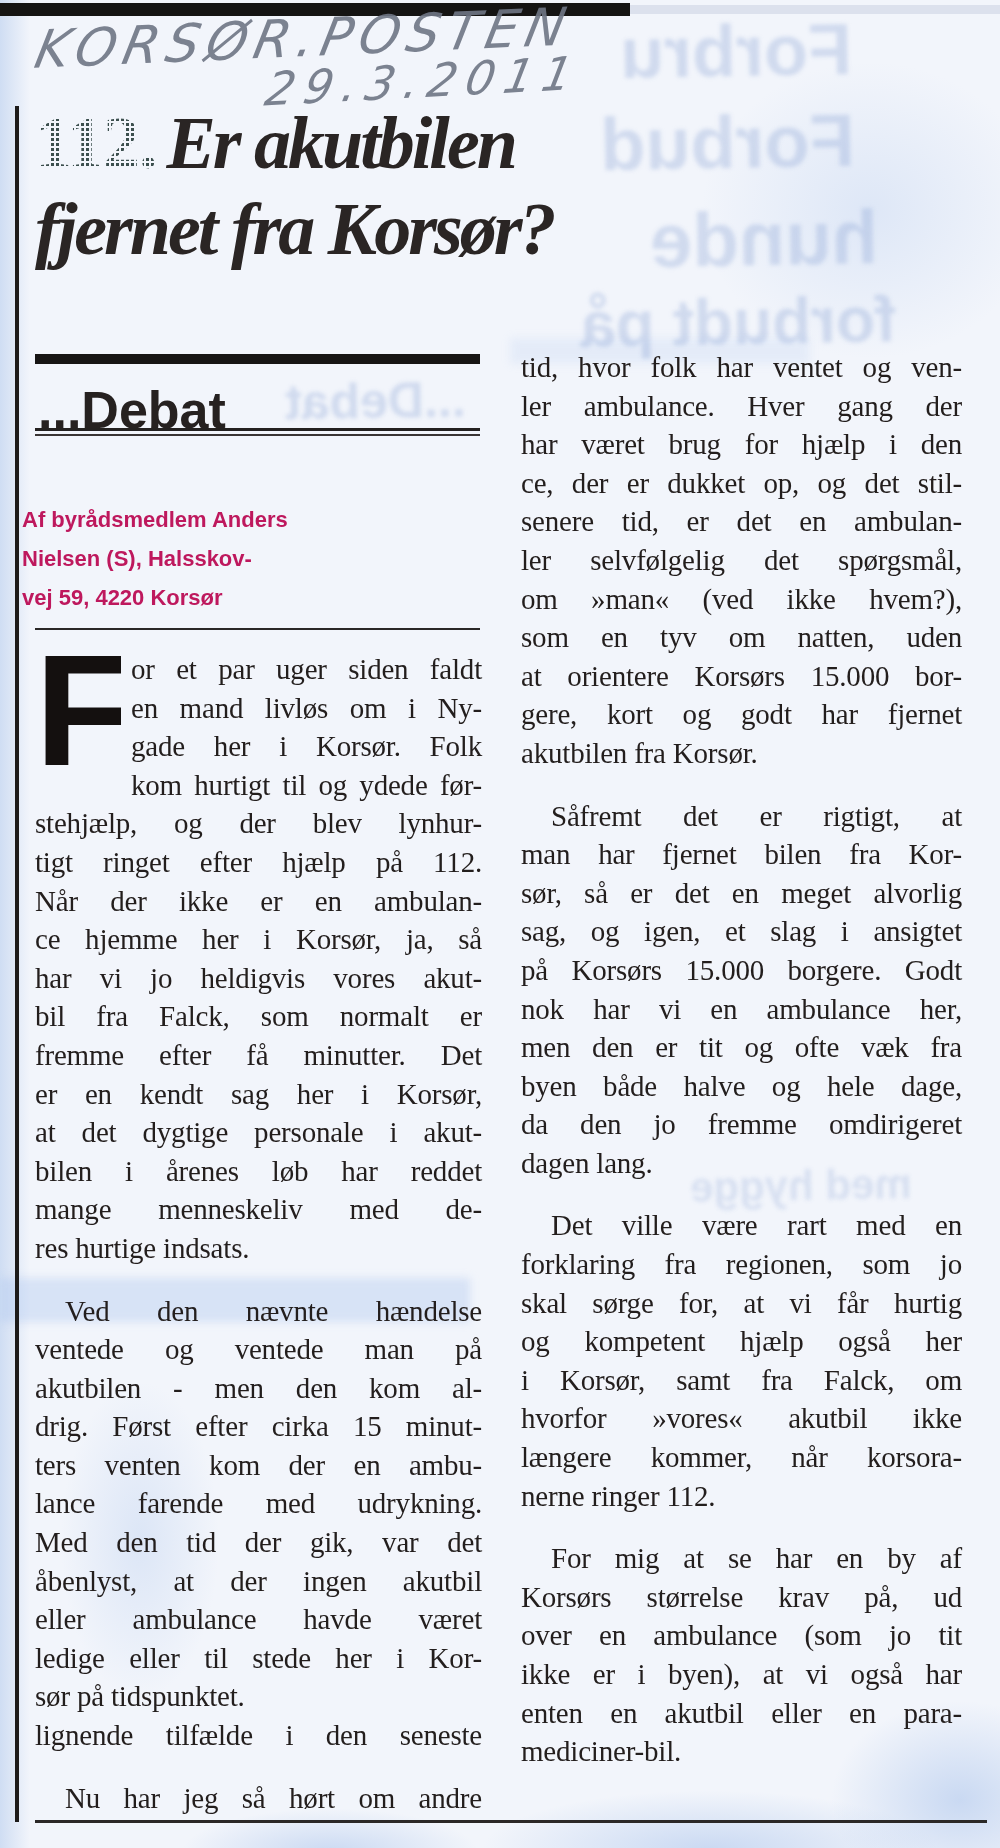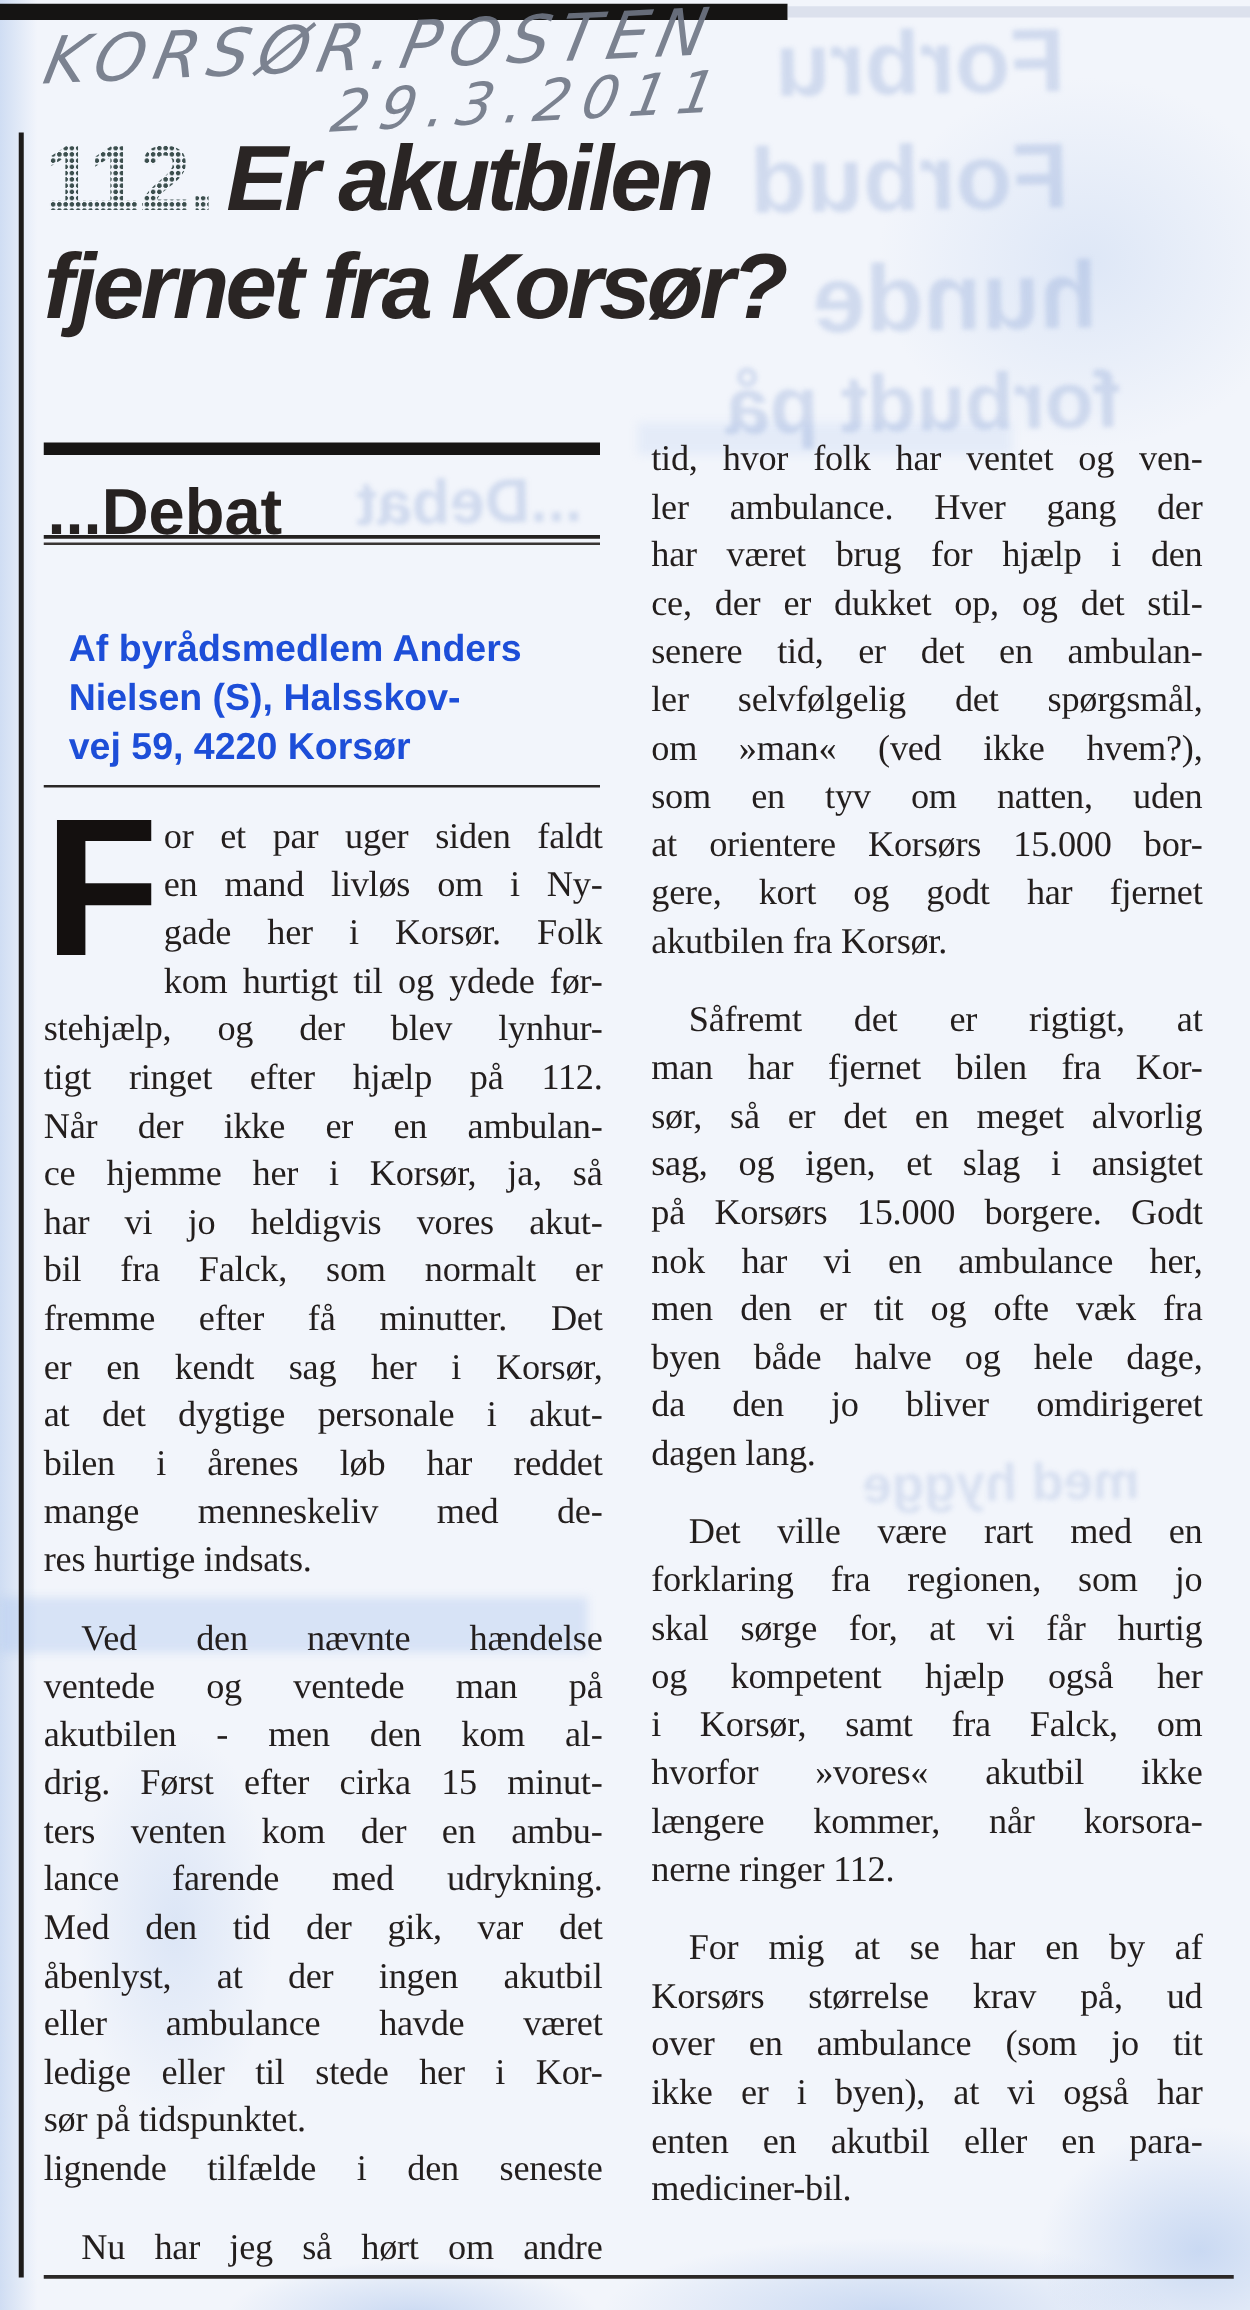--- a/index.html
+++ b/index.html
@@ -20,40 +20,40 @@
   
   .topbar{position:absolute; left:0; top:3px; width:630px; height:13px; background:#151413;}
   .topbar2{position:absolute; left:630px; top:5px; width:370px; height:9px; background:rgba(120,140,175,.18);}
   .hw{position:absolute; color:#6f7685; font-family:"DejaVu Sans", sans-serif;
     font-style:italic; white-space:nowrap; opacity:.9;}
   .hw1{left:36px; top:8px; font-size:52px; letter-spacing:7px; transform:rotate(-2.5deg) skewX(-14deg);}
   .hw2{left:266px; top:54px; font-size:46px; letter-spacing:9px; transform:rotate(-3deg) skewX(-14deg);}
   
   .vrule{position:absolute; left:15px; top:106px; width:4px; height:1716px; background:#1d1b1a;}
   .headline{position:absolute; left:35px; top:100px; width:940px;
-    font-family:Liberation Sans, sans-serif; font-weight:700; font-style:italic;
+    font-family:Liberation Serif, serif; font-weight:700; font-style:italic;
     font-size:74px; line-height:86px; letter-spacing:-3px; color:#2a2524;}
   .halftone{
     font-style:normal; font-weight:800; letter-spacing:-1px;
     color:transparent;
     background-image:radial-gradient(circle, #3c4f4e 1.7px, rgba(60,79,78,0) 2px);
     background-size:5px 5px;
     -webkit-background-clip:text; background-clip:text;
     padding-right:10px;
   }
   
   .debat-bar{position:absolute; left:35px; top:354px; width:445px; height:10px; background:#171514;}
   .debat{position:absolute; left:38px; top:380px; font-family:"Liberation Sans", sans-serif;
     font-weight:700; font-size:52px; letter-spacing:0px; color:#262120;}
   .debat-rule-a{position:absolute; left:35px; top:428px; width:445px; height:3px; background:#242120;}
   .debat-rule-b{position:absolute; left:35px; top:434px; width:445px; height:1.5px; background:#3a3534;}
   
-  .byline{position:absolute; left:55px; top:500px; width:440px;
+  .byline{position:absolute; left:22px; top:500px; width:440px;
     font-family:"Liberation Sans", sans-serif; font-weight:700;
-    font-size:30px; line-height:39px; color:#1d4ed8;}
+    font-size:22px; line-height:39px; color:#be185d;}
   .byline-rule{position:absolute; left:35px; top:628px; width:445px; height:2px; background:#2a2726;}
   
   .col{position:absolute; font-size:29px; line-height:38.6px; color:#231e1d; letter-spacing:-0.2px;}
   .col-left{left:35px;  top:650px; width:447px;}
   .col-right{left:521px; top:348px; width:441px;}
   .ln{text-align:justify; text-align-last:justify; white-space:nowrap;}
   .ln.last{text-align:center; text-align-last:left;}
   .ln.ind{padding-left:30px;margin-top:24px;}
   .dropcap{float:left; width:86px; height:118px; margin:6px 10px 0 0;
     font-family:"Liberation Sans", sans-serif; font-weight:800;
@@ -152,21 +152,21 @@
       <div class="ln">gere, kort og godt har fjernet</div>
       <div class="ln last">akutbilen fra Korsør.</div>
       <div class="ln ind">Såfremt det er rigtigt, at</div>
       <div class="ln">man har fjernet bilen fra Kor-</div>
       <div class="ln">sør, så er det en meget alvorlig</div>
       <div class="ln">sag, og igen, et slag i ansigtet</div>
       <div class="ln">på Korsørs 15.000 borgere. Godt</div>
       <div class="ln">nok har vi en ambulance her,</div>
       <div class="ln">men den er tit og ofte væk fra</div>
       <div class="ln">byen både halve og hele dage,</div>
-      <div class="ln">da den jo bliver omdirigeret</div>
+      <div class="ln">da den jo fremme omdirigeret</div>
       <div class="ln last">dagen lang.</div>
       <div class="ln ind">Det ville være rart med en</div>
       <div class="ln">forklaring fra regionen, som jo</div>
       <div class="ln">skal sørge for, at vi får hurtig</div>
       <div class="ln">og kompetent hjælp også her</div>
       <div class="ln">i Korsør, samt fra Falck, om</div>
       <div class="ln">hvorfor »vores« akutbil ikke</div>
       <div class="ln">længere kommer, når korsora-</div>
       <div class="ln last">nerne ringer 112.</div>
       <div class="ln ind">For mig at se har en by af</div>

